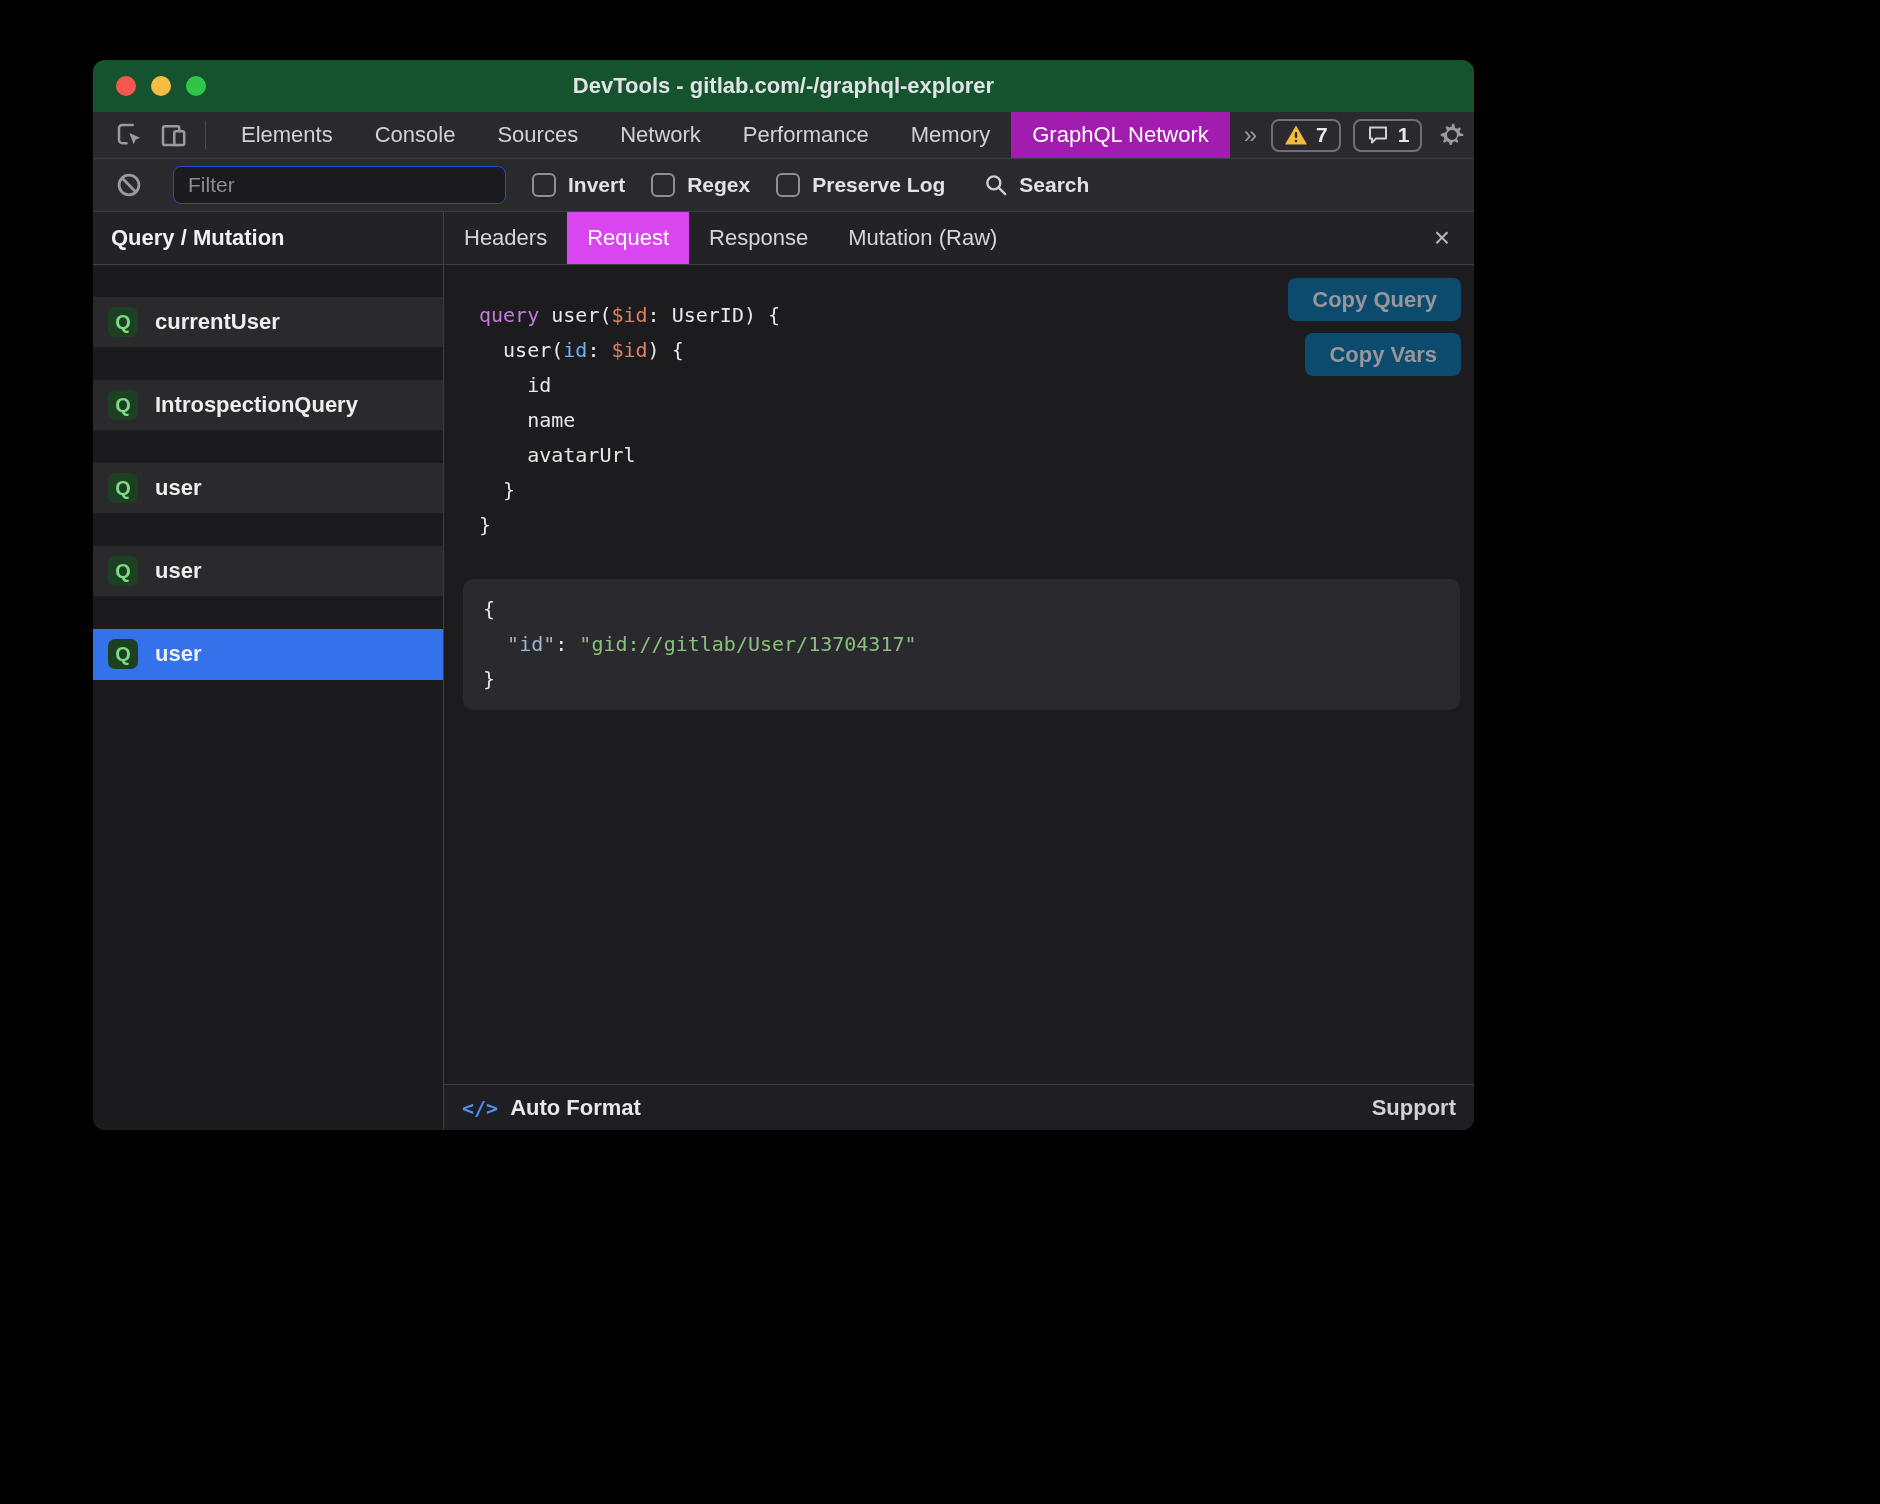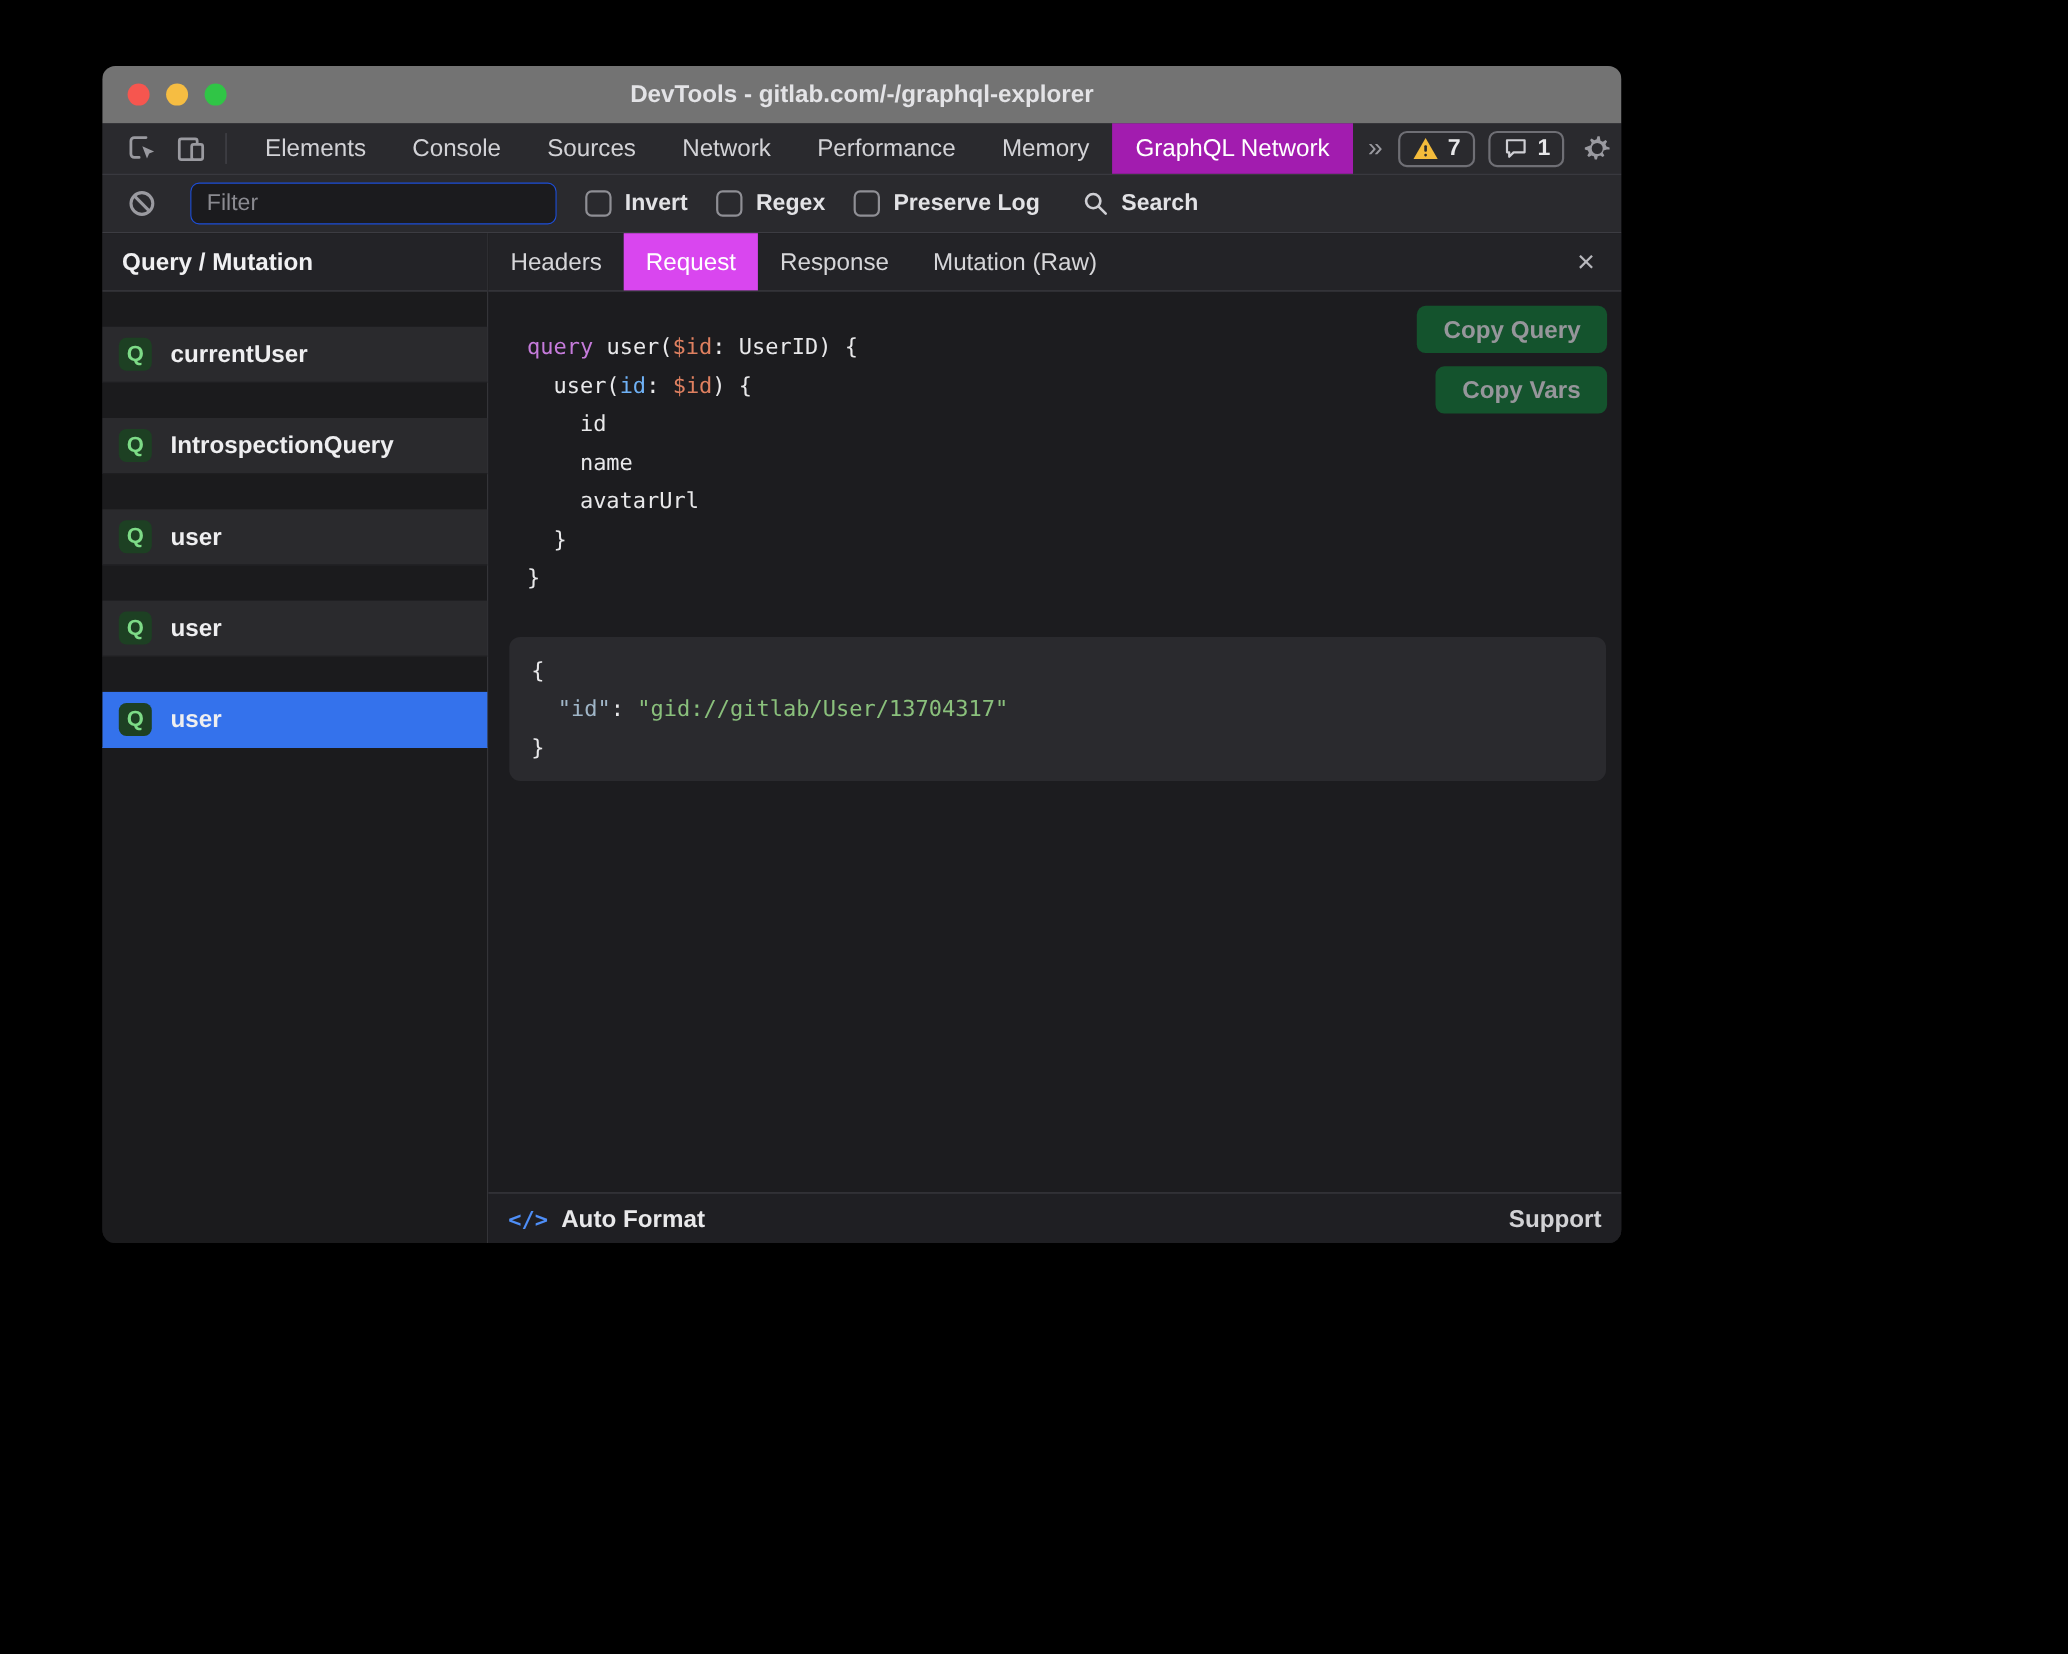--- a/index.html
+++ b/index.html
@@ -6,21 +6,21 @@
   html,body { width:1880px; height:1504px; background:#000; font-family:"Liberation Sans", sans-serif; overflow:hidden; }
 
   .window {
     position:absolute; left:93px; top:60px; width:1381px; height:1070px;
     background:#1c1c1f; border-radius:12px; overflow:hidden;
     box-shadow:0 30px 90px rgba(0,0,0,.85);
     color:#e8e8ea;
   }
 
   
-  .titlebar { height:52px; background:#737373; position:relative; display:flex; align-items:center; }
+  .titlebar { height:52px; background:#14532d; position:relative; display:flex; align-items:center; }
   .traffic { position:absolute; left:23px; top:0; height:100%; display:flex; align-items:center; gap:15px; }
   .light { width:20px; height:20px; border-radius:50%; }
   .light.red { background:#f6564f; }
   .light.yellow { background:#f6bd42; }
   .light.green { background:#30c546; }
   .win-title { width:100%; text-align:center; font-weight:bold; font-size:22px; color:#e3e3e6; }
 
   
   .toolbar { height:47px; background:#2a2a2e; border-bottom:1px solid #3f3f45; display:flex; align-items:stretch; padding-left:10px; }
   .tool-icons { display:flex; align-items:center; gap:8px; padding:0 8px; }
@@ -62,21 +62,21 @@
   .panel-body { flex:1; position:relative; padding-top:33px; font-family:"DejaVu Sans Mono", monospace; font-size:20px; overflow:hidden; }
   .code-block { padding-left:35px; }
   .code-line { white-space:pre; line-height:35px; color:#e8e8ea; }
   .tok-plain { color:#e8e8ea; }
   .tok-kw { color:#c57bdb; }
   .tok-var { color:#df8060; }
   .tok-attr { color:#6fb1f5; }
   .tok-str { color:#8ac07c; }
   .tok-key { color:#a0b6c8; }
 
-  .copy-btn { position:absolute; right:13px; height:43px; background:#14532d; border-radius:8px; padding:0 24px; display:flex; align-items:center; font-family:"Liberation Sans", sans-serif; font-size:22px; font-weight:bold; color:#96969b; }
+  .copy-btn { position:absolute; right:13px; height:43px; background:#0c4a6e; border-radius:8px; padding:0 24px; display:flex; align-items:center; font-family:"Liberation Sans", sans-serif; font-size:22px; font-weight:bold; color:#96969b; }
   .copy-query { top:13px; }
   .copy-vars { top:68px; }
 
   .vars-box { margin:36px 14px 0 19px; background:#2a2a2e; border-radius:10px; padding:13px 20px; }
 
   .panel-footer { height:46px; border-top:1px solid #3f3f45; background:#1f1f23; display:flex; align-items:center; padding:0 18px; gap:12px; }
   .format-icon { font-family:"DejaVu Sans Mono", monospace; font-size:20px; font-weight:bold; color:#4e8ef7; }
   .footer-label { font-size:22px; font-weight:bold; color:#e8e8ea; }
   .support-label { margin-left:auto; font-size:22px; font-weight:bold; color:#d2d2d5; }
 

